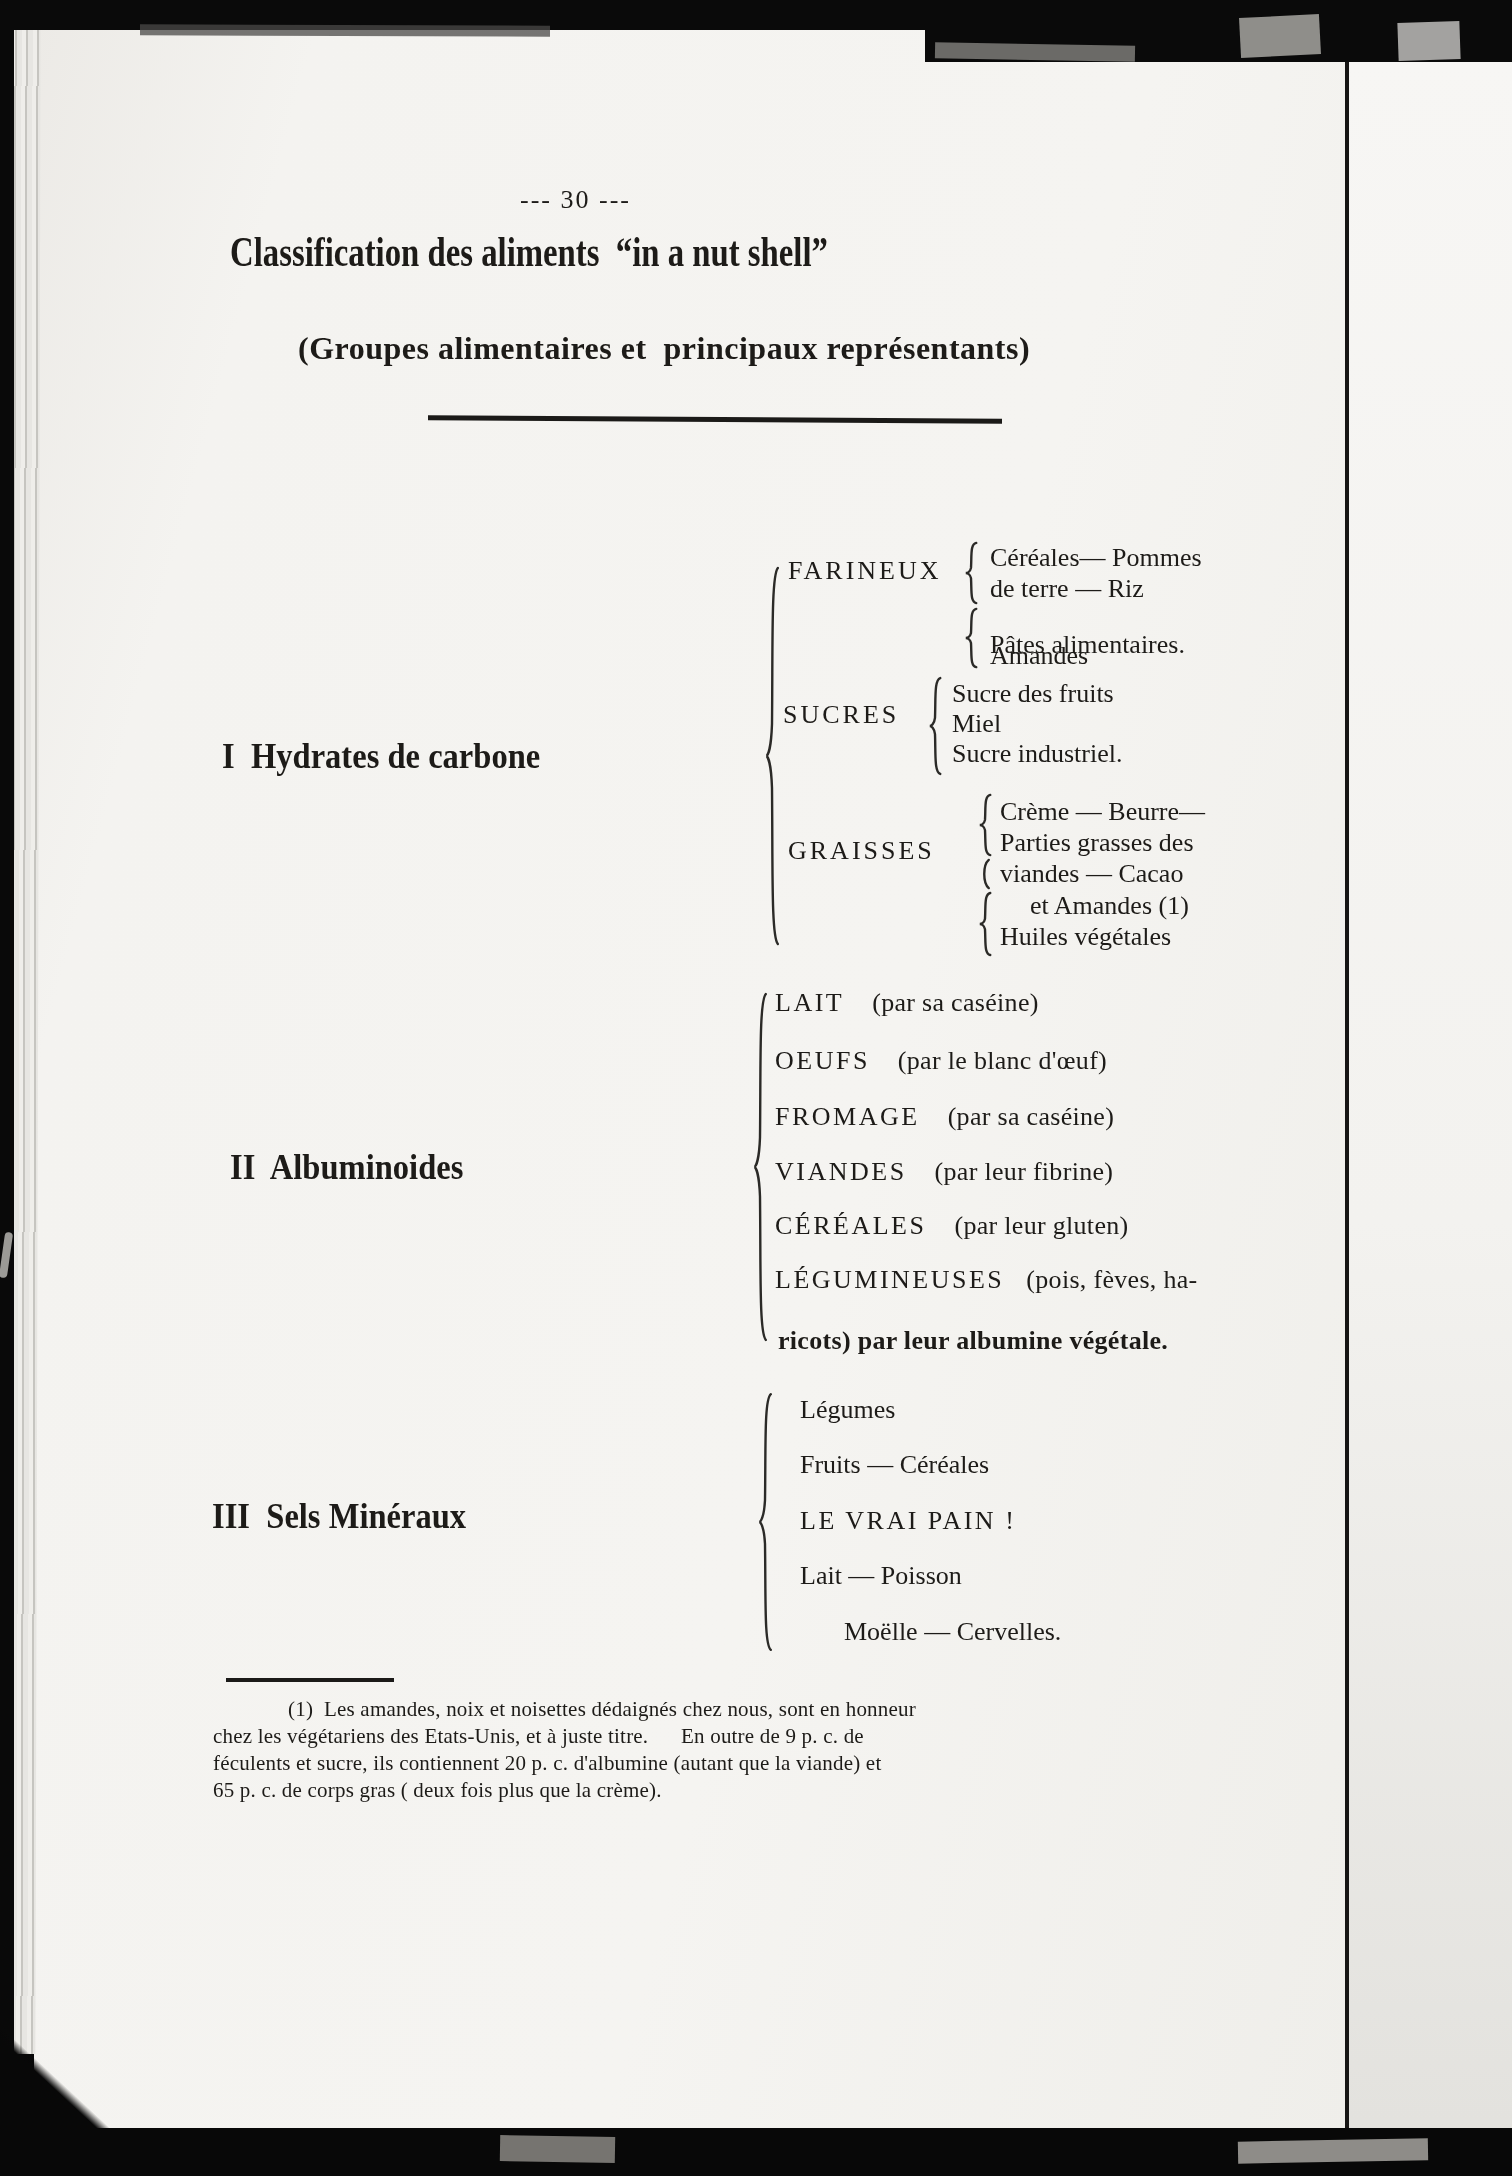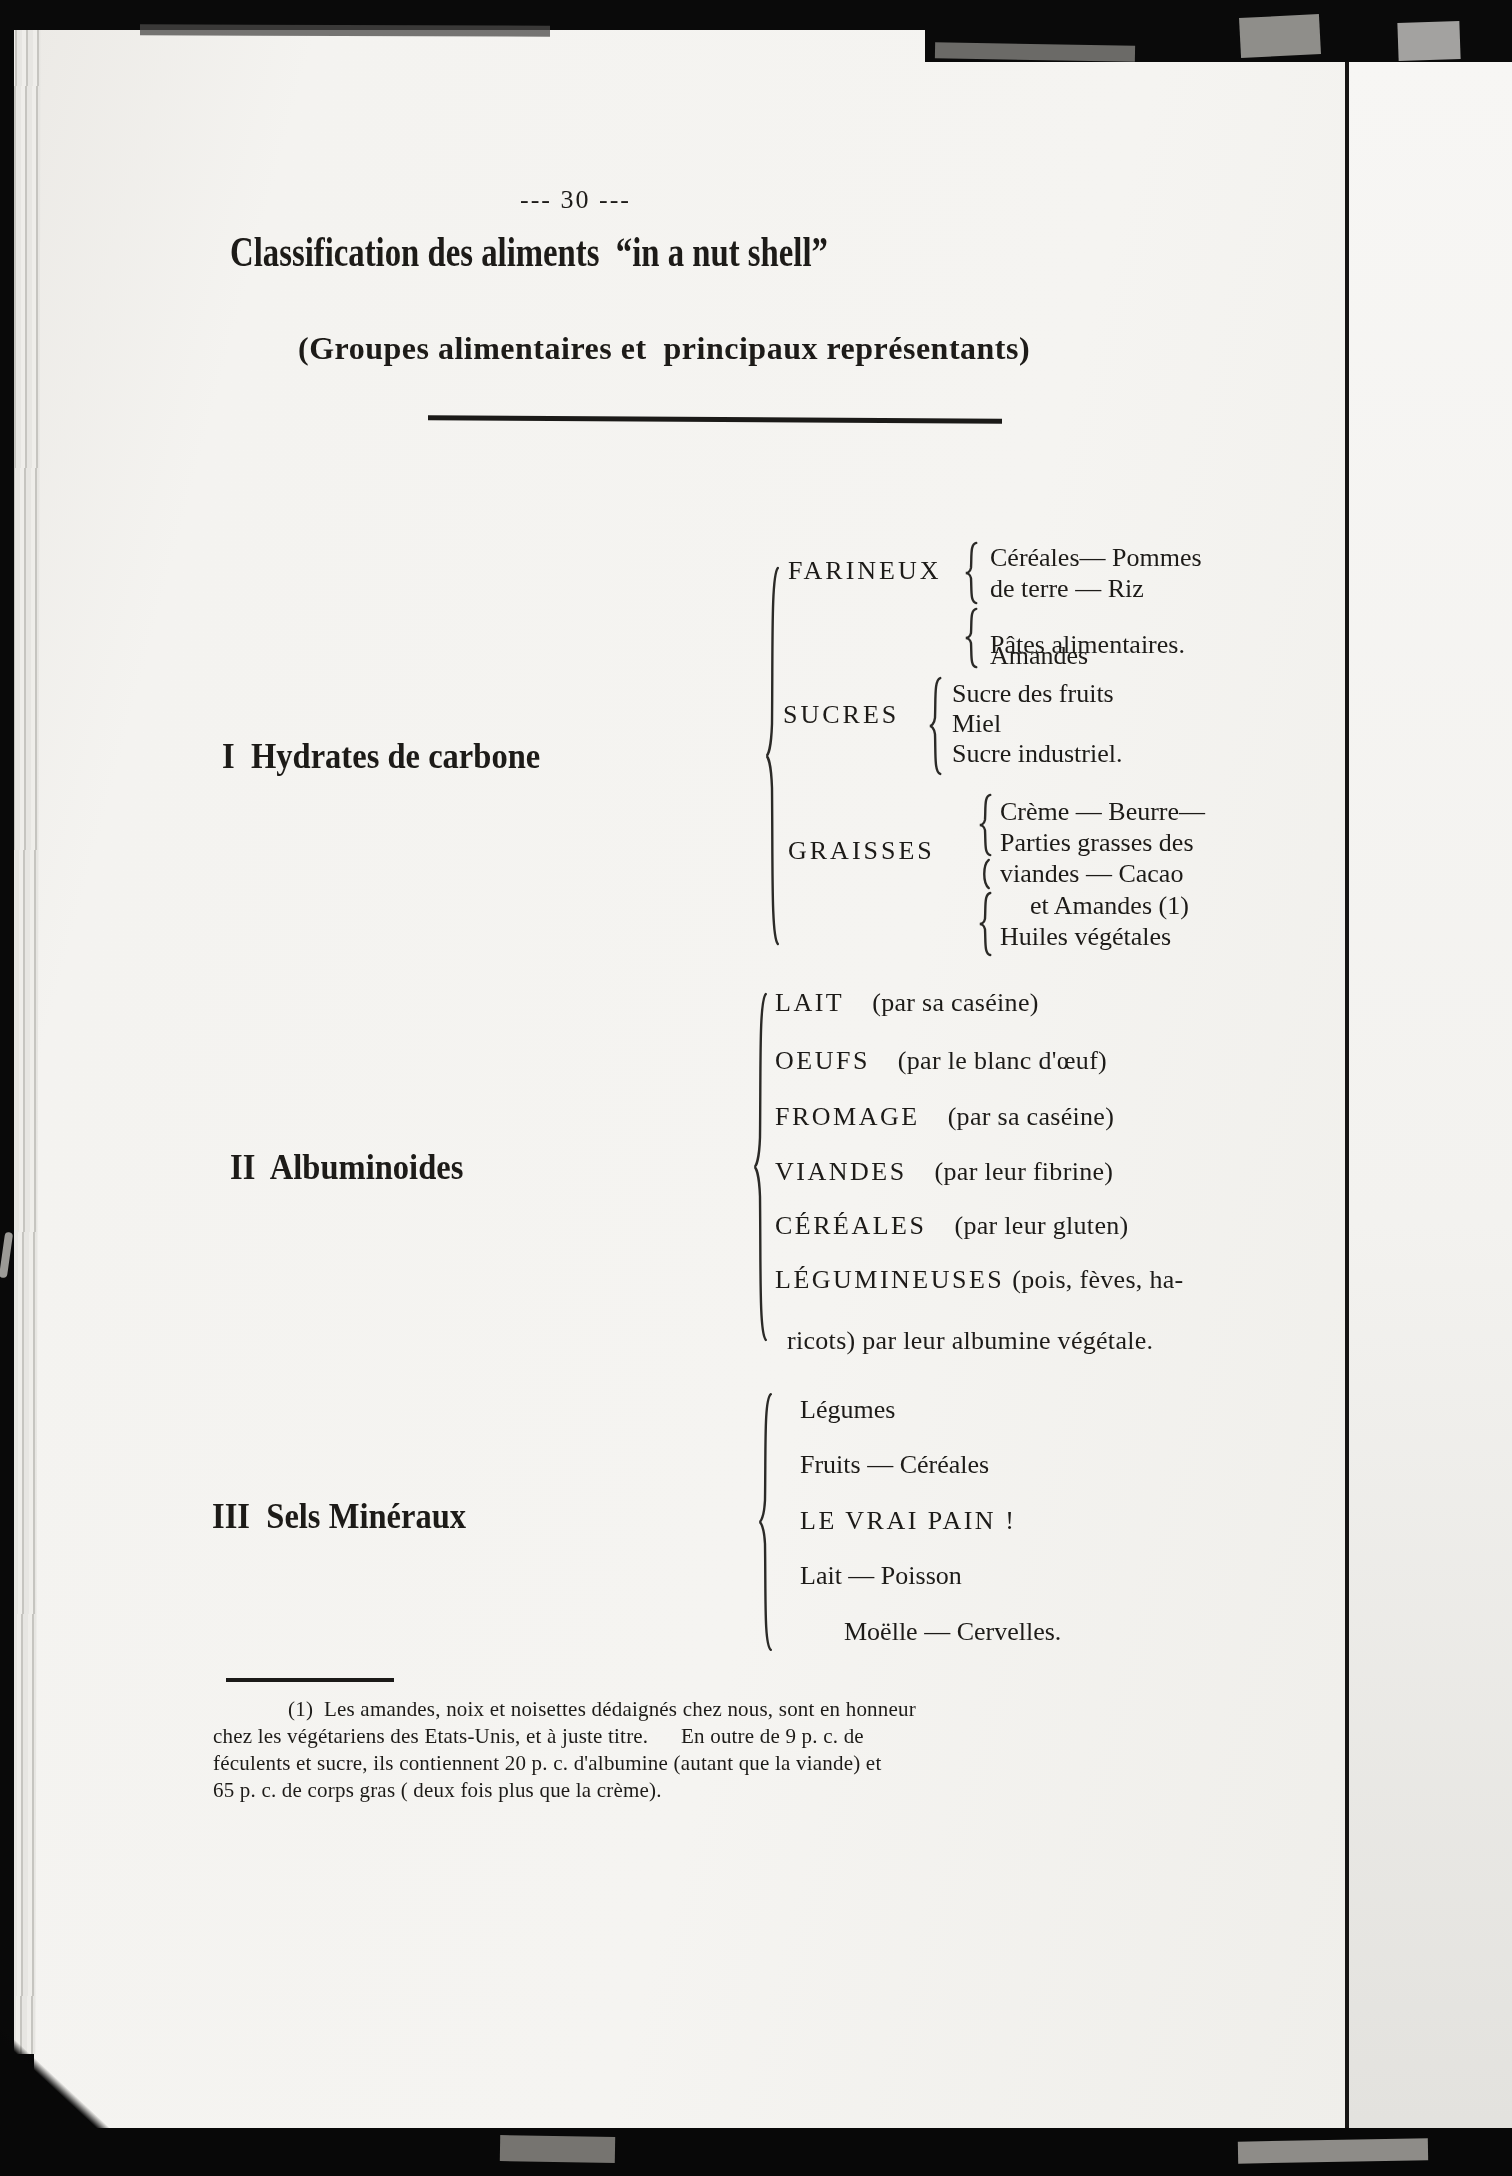--- a/index.html
+++ b/index.html
@@ -110,22 +110,22 @@
 
 <div class="abs t ghead" style="left:230px;top:1148px;">II  Albuminoides</div>
 <svg class="abs brace" style="left:750px;top:983px;width:20px;height:368px;" viewBox="0 0 24 100" preserveAspectRatio="none">
     <path d="M19 3 C11 5 13 22 12 42 C11 48 7 50 5 50 C7 50 11 52 12 58 C13 78 11 95 19 97"></path>
   </svg>
 <div class="abs t tree" style="left:775px;top:988px;"><span class="term">LAIT</span><span class="note">(par sa caséine)</span></div>
 <div class="abs t tree" style="left:775px;top:1046px;"><span class="term">OEUFS</span><span class="note">(par le blanc d'œuf)</span></div>
 <div class="abs t tree" style="left:775px;top:1102px;"><span class="term">FROMAGE</span><span class="note">(par sa caséine)</span></div>
 <div class="abs t tree" style="left:775px;top:1157px;"><span class="term">VIANDES</span><span class="note">(par leur fibrine)</span></div>
 <div class="abs t tree" style="left:775px;top:1211px;"><span class="term">CÉRÉALES</span><span class="note">(par leur gluten)</span></div>
-<div class="abs t tree" style="left:775px;top:1265px;"><span class="term">LÉGUMINEUSES</span><span class="note" style="margin-left:8px;">(pois, fèves, ha-</span></div>
-<div class="abs t tree" style="left:775px;top:1326px;"><span class="note" style="margin-left:12px;">ricots) par leur albumine végétale.</span></div>
+<div class="abs t tree" style="left:775px;top:1265px;"><span class="term">LÉGUMINEUSES</span><span class="note" style="margin-left:22px;">(pois, fèves, ha-</span></div>
+<div class="abs t tree" style="left:775px;top:1326px;"><span class="note" style="margin-left:3px;font-weight:bold;">ricots) par leur albumine végétale.</span></div>
 
 <div class="abs t ghead" style="left:212px;top:1497px;">III  Sels Minéraux</div>
 <svg class="abs brace" style="left:755px;top:1386px;width:20px;height:272px;" viewBox="0 0 24 100" preserveAspectRatio="none">
     <path d="M19 3 C11 5 13 22 12 42 C11 48 7 50 5 50 C7 50 11 52 12 58 C13 78 11 95 19 97"></path>
   </svg>
 <div class="abs t tree" style="left:800px;top:1395px;">Légumes</div>
 <div class="abs t tree" style="left:800px;top:1450px;">Fruits — Céréales</div>
 <div class="abs t tree" style="left:800px;top:1506px;letter-spacing:2.5px;">LE VRAI PAIN !</div>
 <div class="abs t tree" style="left:800px;top:1561px;">Lait — Poisson</div>
 <div class="abs t tree" style="left:800px;top:1617px;margin-left:44px;">Moëlle — Cervelles.</div>

